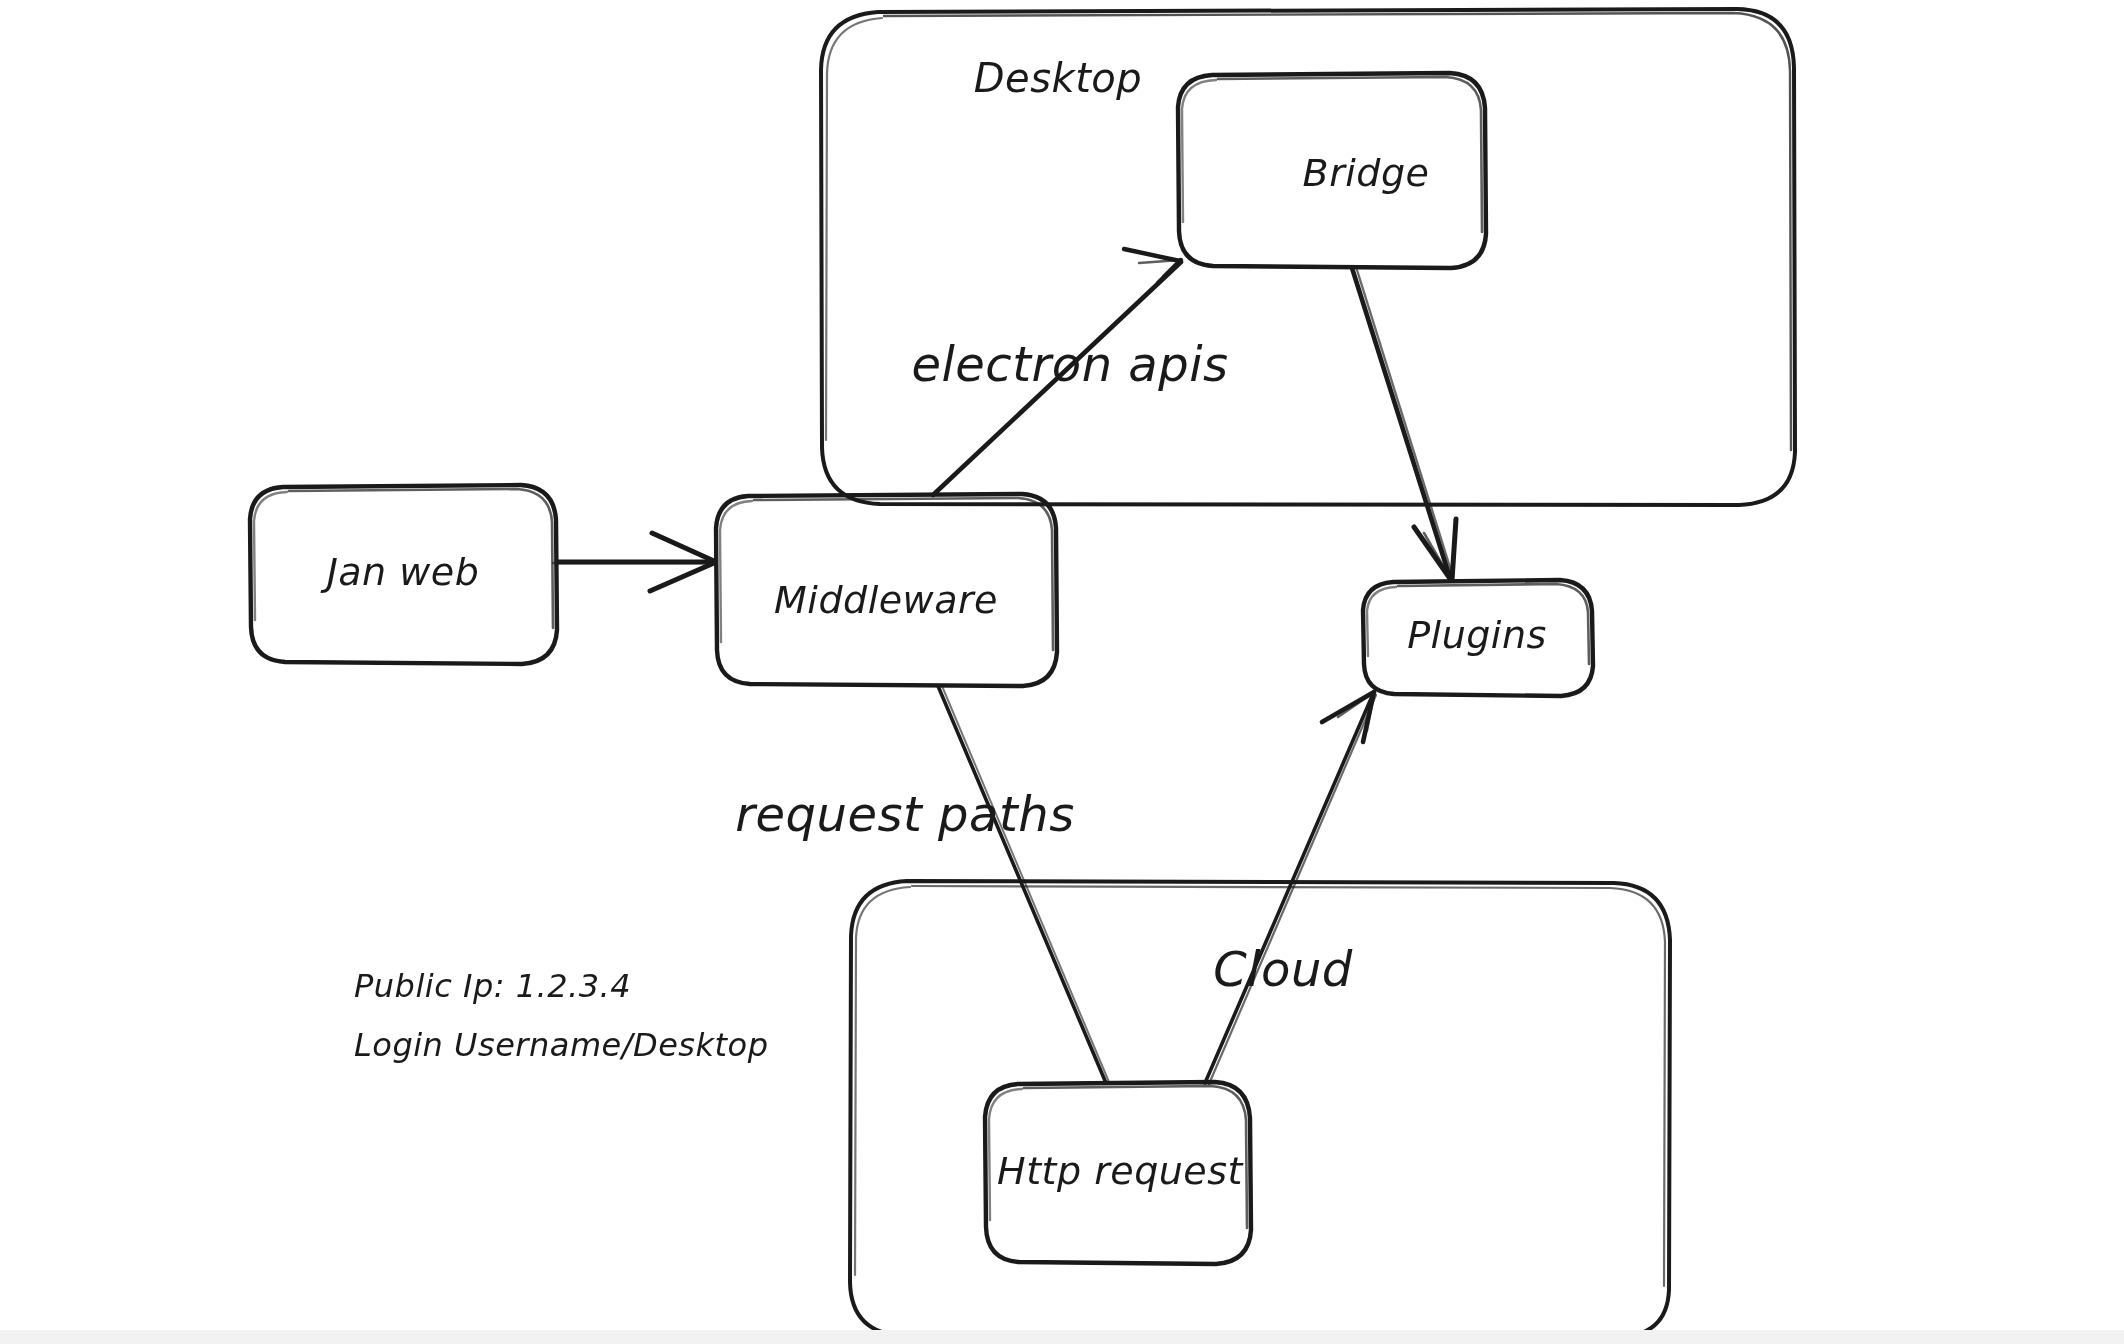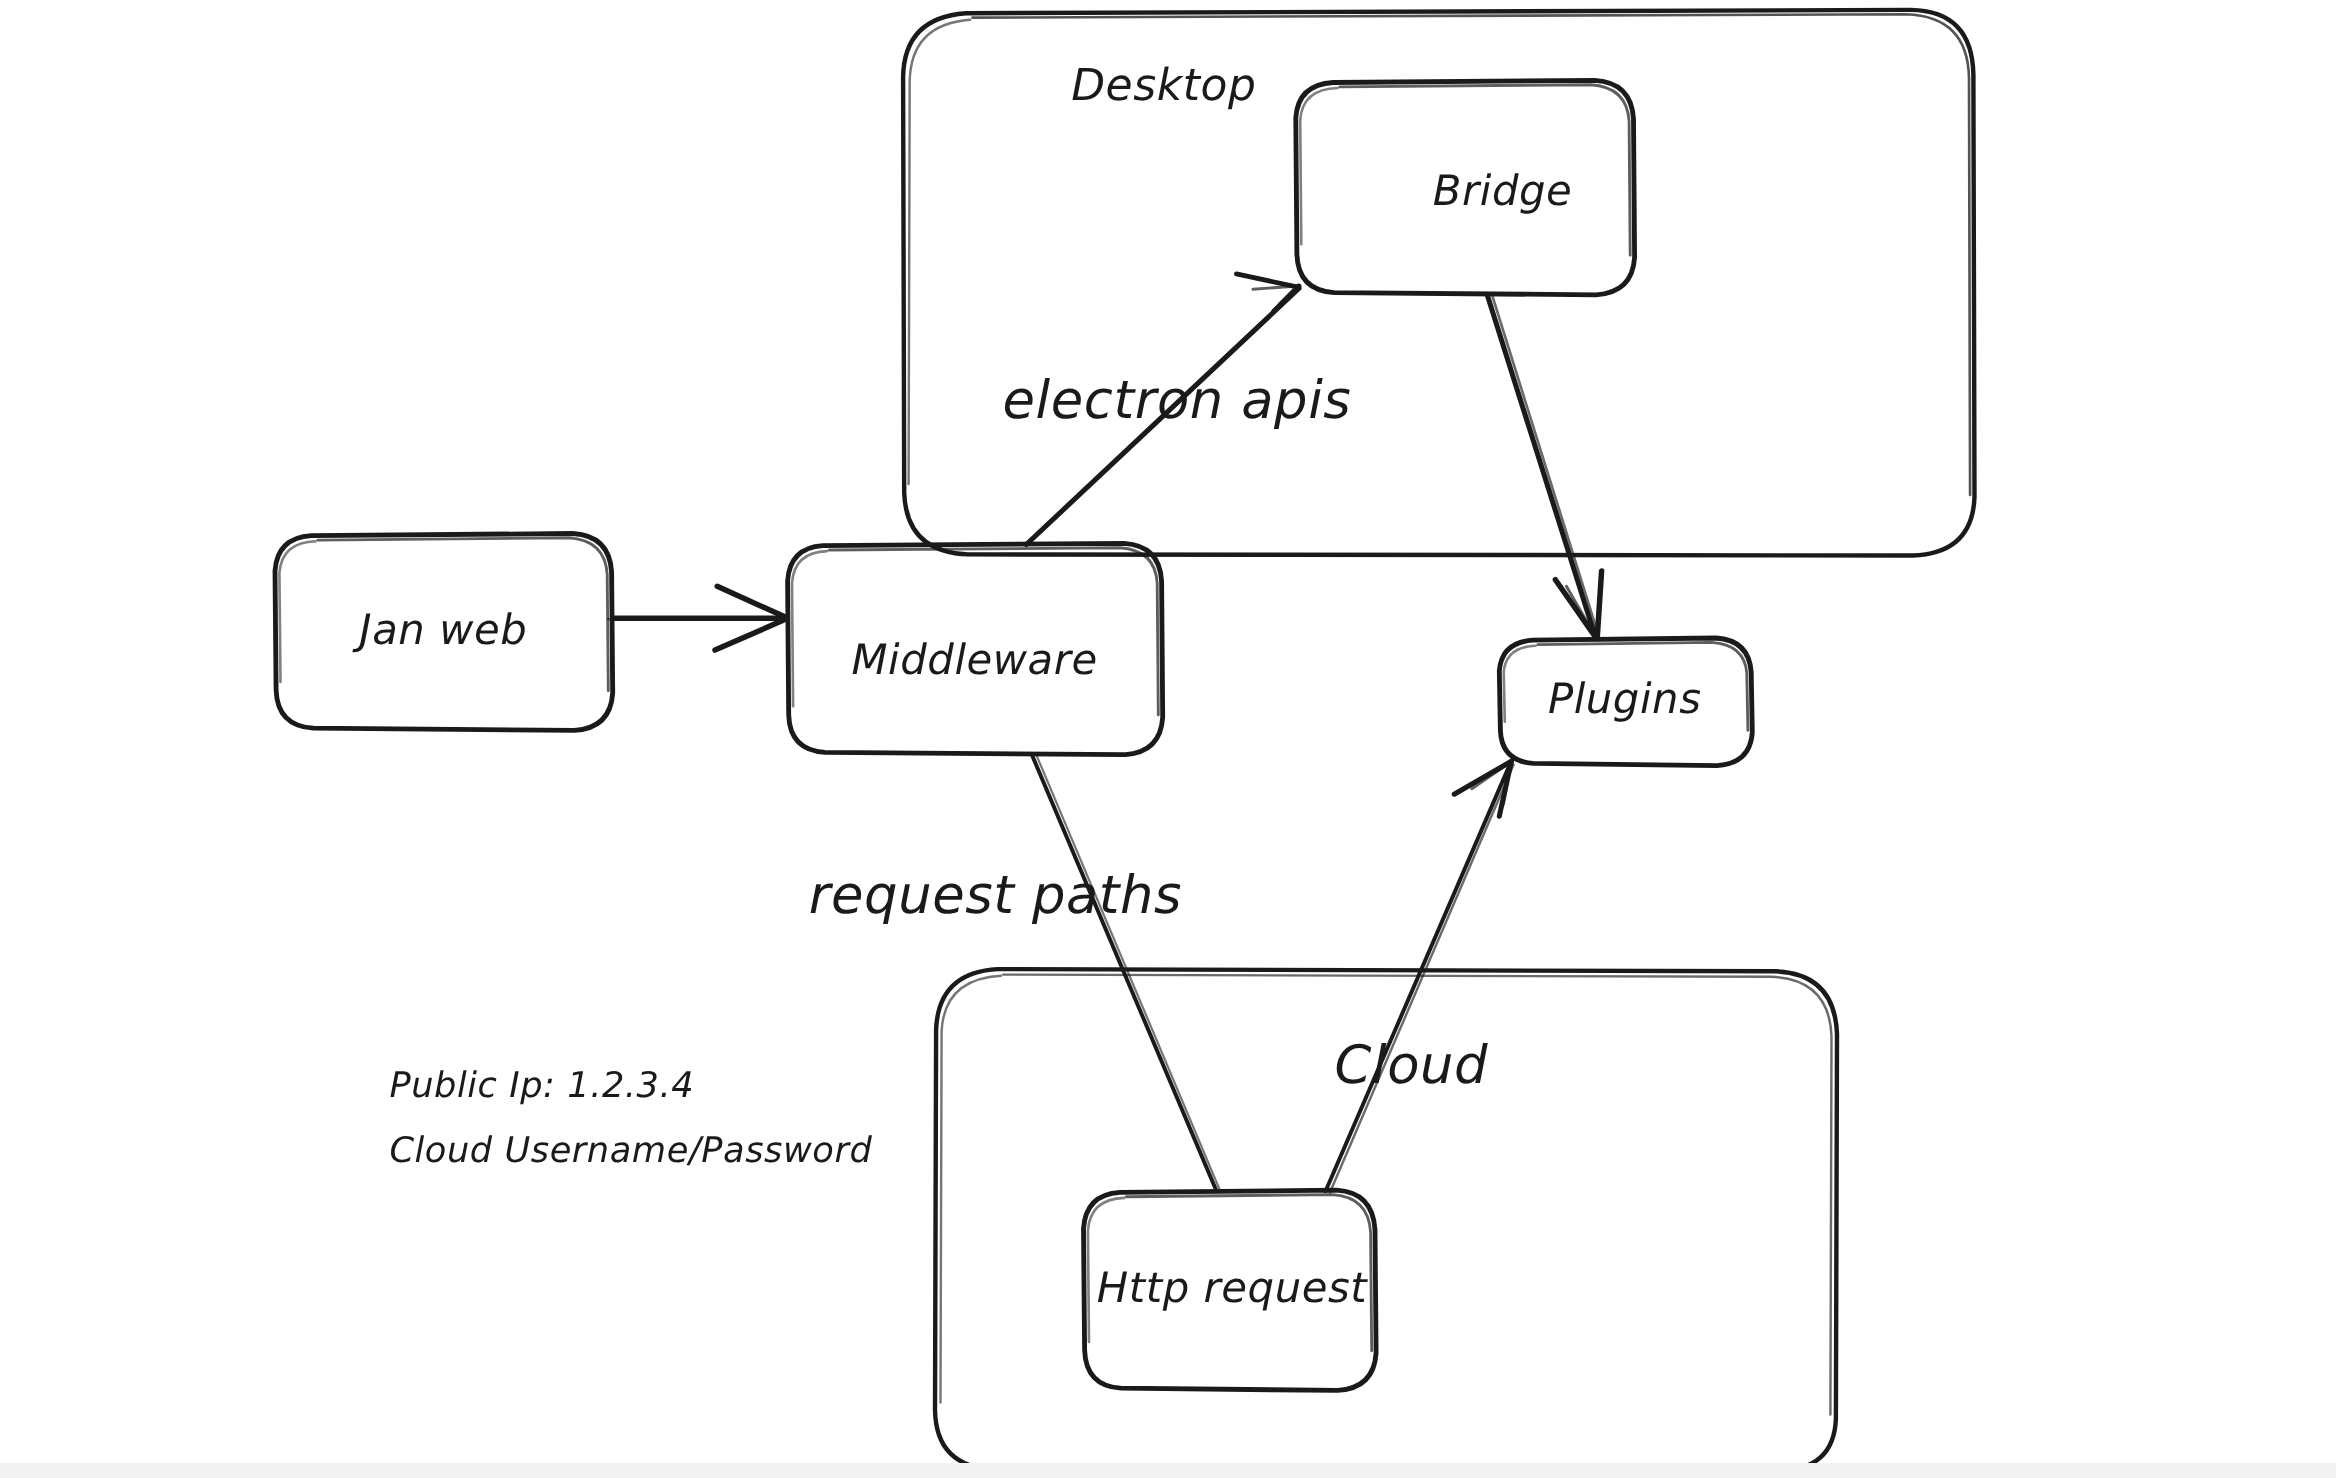--- a/index.html
+++ b/index.html
@@ -159,17 +159,17 @@
   <div class="lbl node-label" style="left:1120px; top:1171px;">Http request</div>
 
   <div class="lbl edge-label" style="left:1070px; top:364px;">electron apis</div>
 
   <div class="lbl edge-label" style="left:905px; top:814px;">request paths</div>
 
   <div class="lbl edge-label" style="left:1283px; top:969px;text-align:right;">Cloud</div>
 
   <div class="lbl note-line" style="left:354px; top:967px;">Public Ip: 1.2.3.4</div>
 
-  <div class="lbl note-line" style="left:354px; top:1026px;">Cloud Username/Password</div>
+  <div class="lbl note-line" style="left:354px; top:1026px;">Login Username/Desktop</div>
 
   <div id="bottom-strip"></div>
 
 </div>
 
 </body></html>

